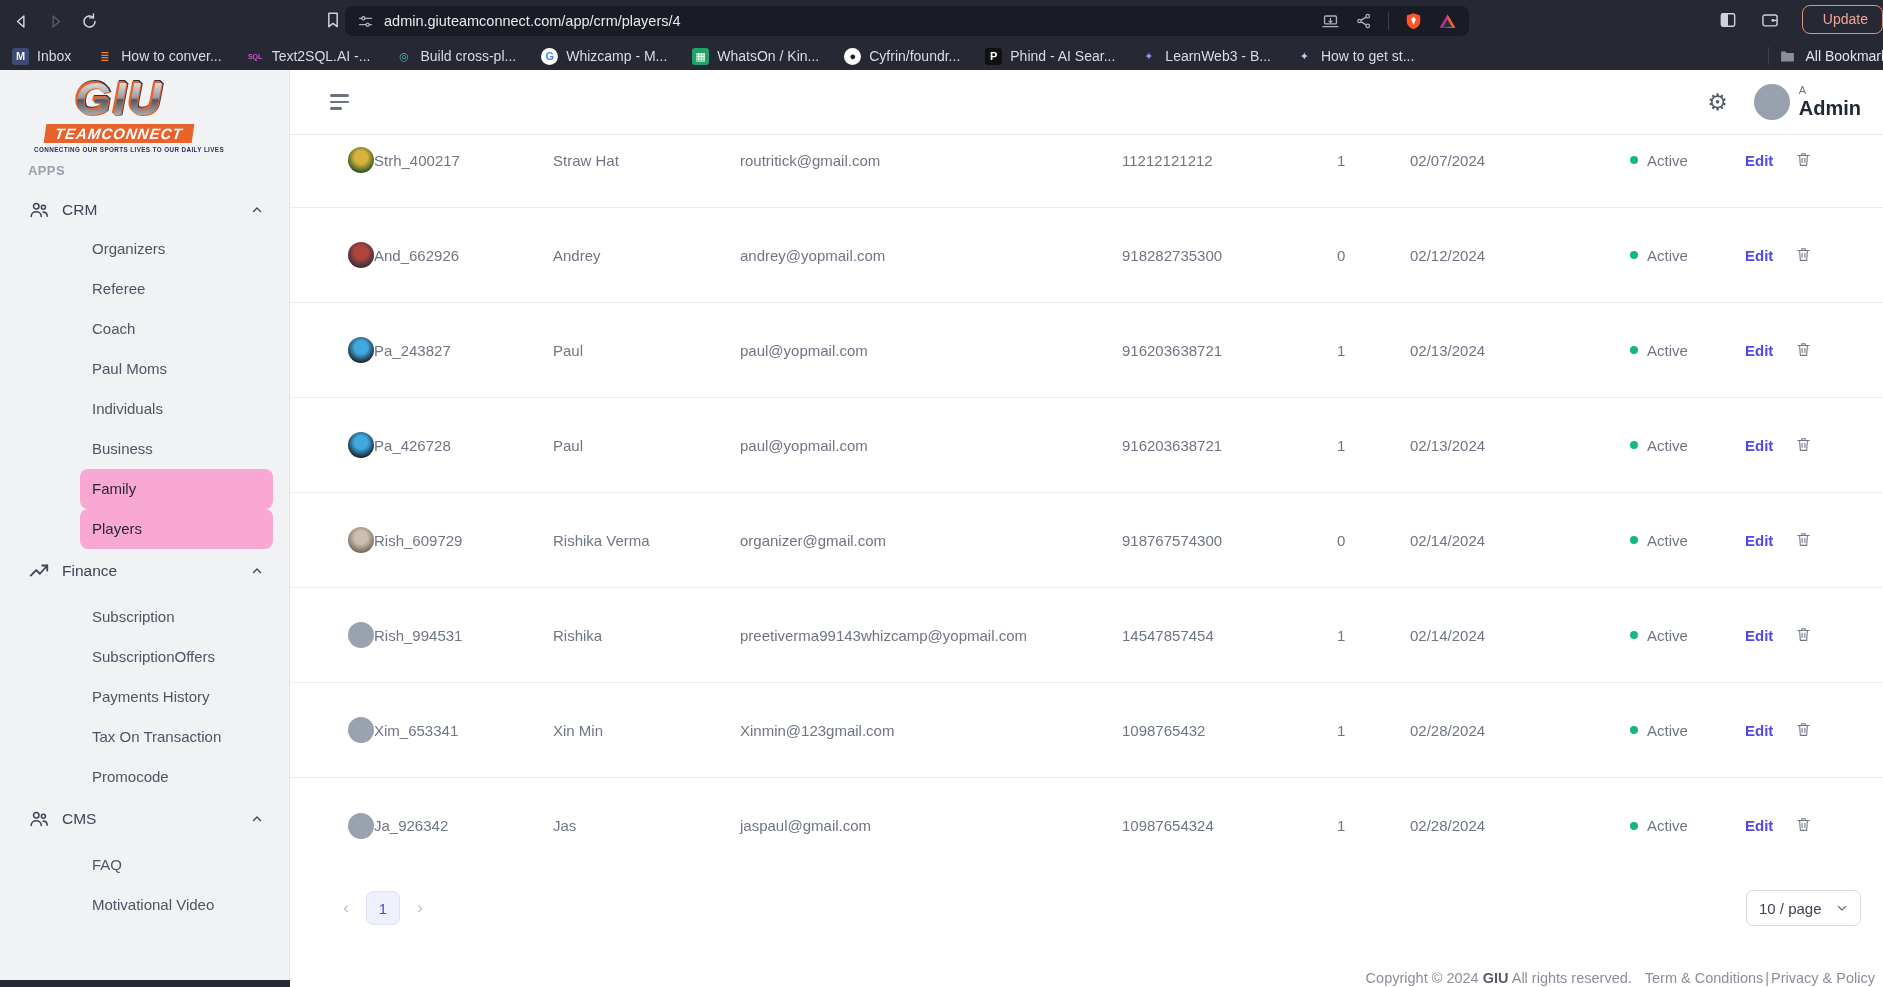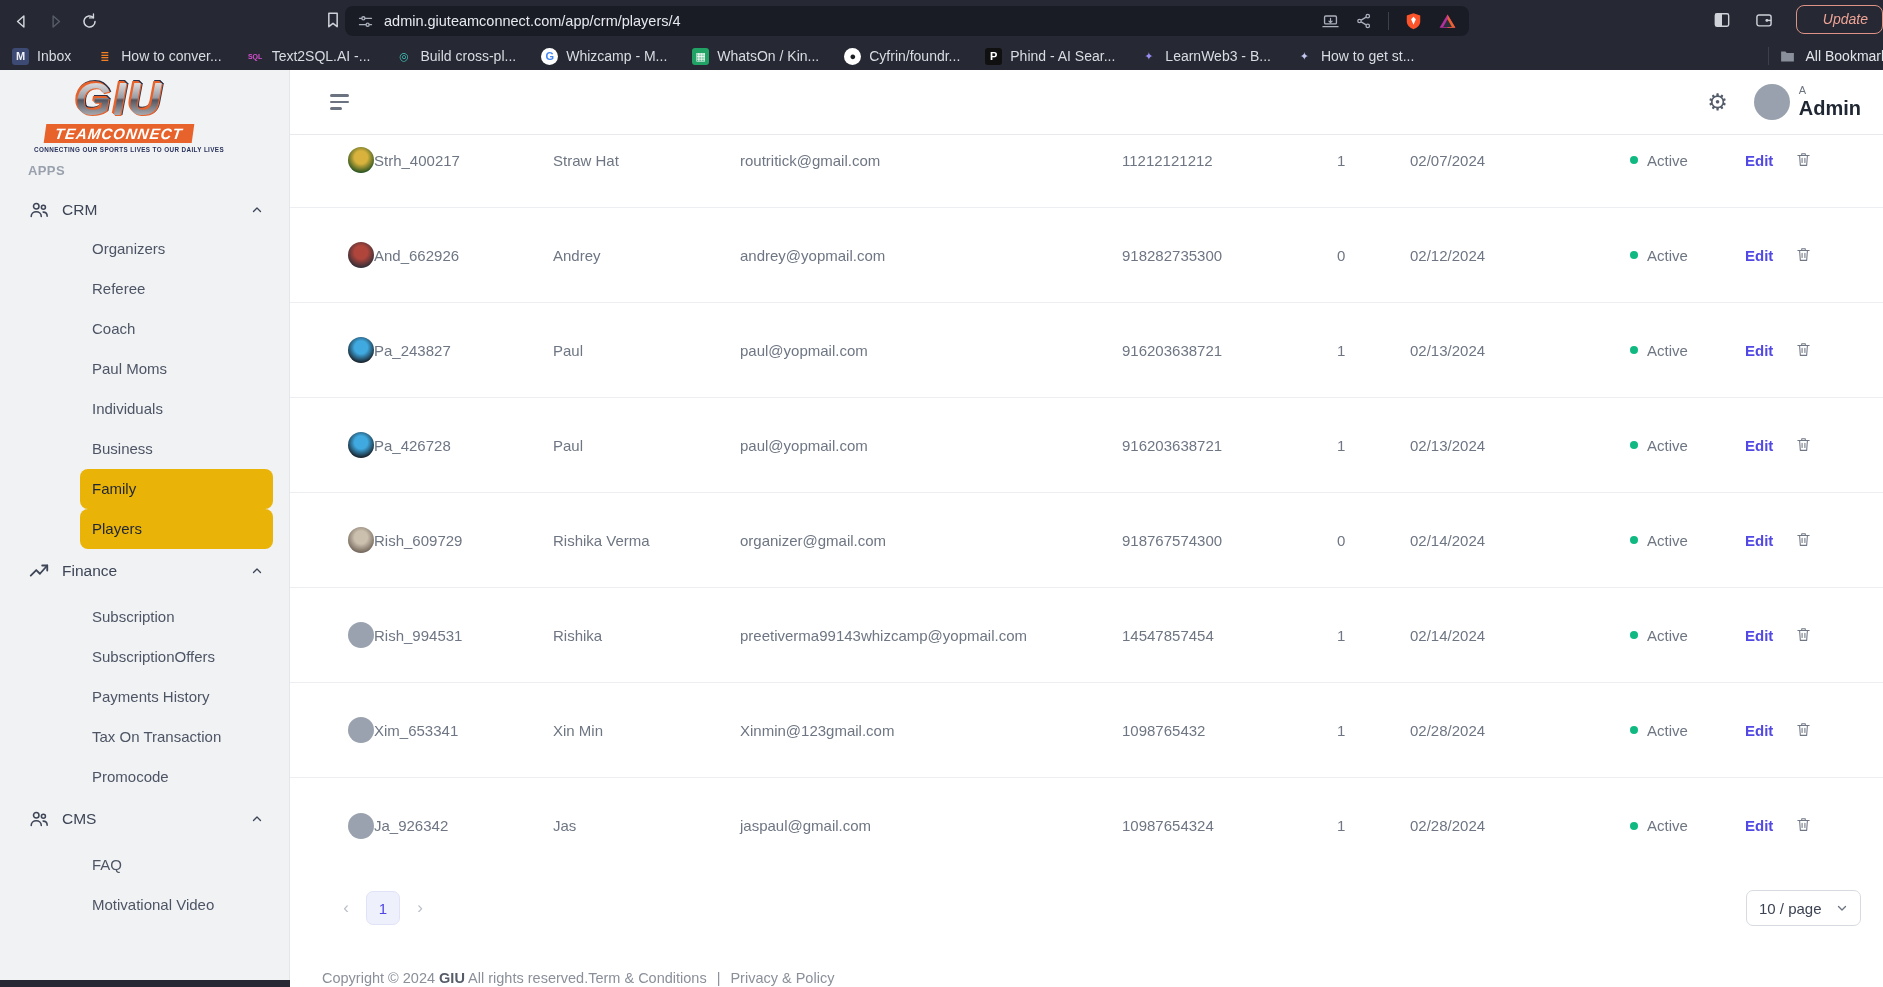--- a/index.html
+++ b/index.html
@@ -11,21 +11,21 @@
   #navbar { position:absolute; top:0; left:0; width:100%; height:42px; display:flex; align-items:center; }
   .navbtn { width:26px; height:26px; display:flex; align-items:center; justify-content:center; margin-left:8px; cursor:pointer; }
   .navbtn svg { width:19px; height:19px; }
   #bookmark-save { position:absolute; left:323px; top:10px; width:20px; height:20px; }
   #urlbar { position:absolute; left:345px; top:6px; width:1124px; height:30px; background:#1a1c25; border-radius:8px; display:flex; align-items:center; padding:0 12px; }
   #urlbar .tune { width:17px; height:17px; margin-right:10px; flex:0 0 auto; }
   #url-text { color:#e7e9ef; font-size:14.5px; flex:1; white-space:nowrap; overflow:hidden; }
   .urlbar-icons { display:flex; align-items:center; gap:15px; }
   .urlbar-icons .vdiv { width:1px; height:18px; background:#3c3f4d; }
   #chrome-right { position:absolute; right:0; top:5px; display:flex; align-items:center; gap:22px; }
-  #update-btn { border:1px solid #dd9486; color:#efa496; font-size:14px; border-radius:8px; padding:5px 14px 6px 26px; background:transparent; white-space:nowrap;font-style:italic; }
+  #update-btn { border:1px solid #dd9486; color:#efa496; font-size:14px; border-radius:8px; padding:5px 14px 6px 20px; background:transparent; white-space:nowrap; }
   #bookmarks-bar { position:absolute; top:42px; left:0; width:100%; height:28px; display:flex; align-items:center; padding-left:12px; gap:25px; overflow:hidden; }
   .bm { display:flex; align-items:center; gap:8px; color:#d9dce2; font-size:14px; white-space:nowrap; cursor:pointer; }
   .bm-icon { width:17px; height:17px; border-radius:3px; display:flex; align-items:center; justify-content:center; font-size:11px; font-weight:bold; overflow:hidden; line-height:1; }
   .bm:nth-child(5) .bm-icon, .bm:nth-child(7) .bm-icon { border-radius:50%; }
   .bm:nth-child(3) .bm-icon { font-size:7px; letter-spacing:0; }
   #bm-right { position:absolute; right:-12px; top:42px; height:28px; display:flex; align-items:center; gap:10px; color:#e3e5ea; font-size:14px; }
   #bm-right .vdiv { width:1px; height:18px; background:#3c3f4d; }
 
   
   #app { position:absolute; top:70px; left:0; width:100%; height:917px; }
@@ -43,21 +43,21 @@
   #logo-tag { margin-top:3px; font-size:6.3px; font-weight:bold; color:#273059; letter-spacing:0.4px; white-space:nowrap; }
 
   #apps-label { margin:10px 0 0 28px; font-size:13px; font-weight:bold; color:#99a1ad; letter-spacing:0.4px; }
   .group { display:flex; align-items:center; height:36px; margin-top:14px; padding:0 24px 0 28px; color:#3d4556; font-size:15.5px; font-weight:500; cursor:pointer; position:relative; }
   .group + .items { margin-top:1px;margin-left:44px; }
   .gicon { width:22px; height:22px; margin-right:12px; color:#3d4556; }
   .gicon svg { width:22px; height:22px; }
   .chev { position:absolute; right:26px; top:12px; width:12px; height:12px; color:#3d4556; }
   .chev svg { width:12px; height:12px; }
   .items .item { height:40px; line-height:40px; padding-left:48px; font-size:15px; color:#4d5565; cursor:pointer; }
-  .items .item.active { background:#eab308; border-radius:8px; margin:0 16px 0 36px; padding-left:12px; color:#1f2633; font-weight:500; }
+  .items .item.active { background:#f9a8d4; border-radius:8px; margin:0 16px 0 36px; padding-left:12px; color:#1f2633; font-weight:500; }
   .g2 { margin-top:4px;text-align:center; }
   .items.m8 { margin-top:8px; }
 
   
   #main { position:absolute; top:0; left:290px; right:0; height:100%; background:#fff; }
   #app-header { position:absolute; top:0; left:0; right:0; height:65px; border-bottom:1px solid #e7e9ed; display:flex; align-items:center; background:#fff; z-index:3; }
   #hamburger { margin-left:40px; width:20px; cursor:pointer; }
   #hamburger .b { height:2.4px; background:#6b7280; border-radius:2px; margin-bottom:4px; }
   #hamburger .b1,#hamburger .b2 { width:19px; }
   #hamburger .b3 { width:12px; margin-bottom:0; }
@@ -81,23 +81,23 @@
   .trash svg { width:17px; height:18px; }
 
   #pagination { position:absolute; top:803px; left:0; right:0; height:70px; display:flex; align-items:center; }
   .pg-arrow { width:28px; text-align:center; font-size:17px; color:#b9bec8; cursor:pointer; }
   #pg-prev { margin-left:42px; }
   #pg-current { width:34px; height:34px; margin:0 6px; background:#eef0fc; border:1px solid #e0e3f8; border-radius:7px; color:#4f46e5; font-weight:500; font-size:15px; display:flex; align-items:center; justify-content:center; cursor:pointer; }
   #page-size { position:absolute; right:22px; top:17px; width:115px; height:36px; border:1px solid #d7dbe1; border-radius:7px; display:flex; align-items:center; padding:0 12px; color:#3c4352; font-size:15px; cursor:pointer; background:#fff; }
   #page-size .cdown { margin-left:auto; width:12px; height:12px; color:#6b7280; }
   #page-size svg { width:12px; height:12px; }
 
-  #footer { position:absolute; top:900px; left:32px; right:8px; display:flex; justify-content:flex-start; font-size:14.5px; color:#8a8f99; }
+  #footer { position:absolute; top:900px; left:32px; right:8px; display:flex; justify-content:flex-end; font-size:14.5px; color:#8a8f99; }
   #footer b { color:#555c68; }
-  #footer-links { display:flex; gap:10px; }
+  #footer-links { display:flex; gap:2px;margin-left:13px; }
   #footer-links span { cursor:pointer; }
 
   svg { display:block; }
 </style>
 </head>
 <body>
 
 <div id="stage">
 
   <div id="chrome">

